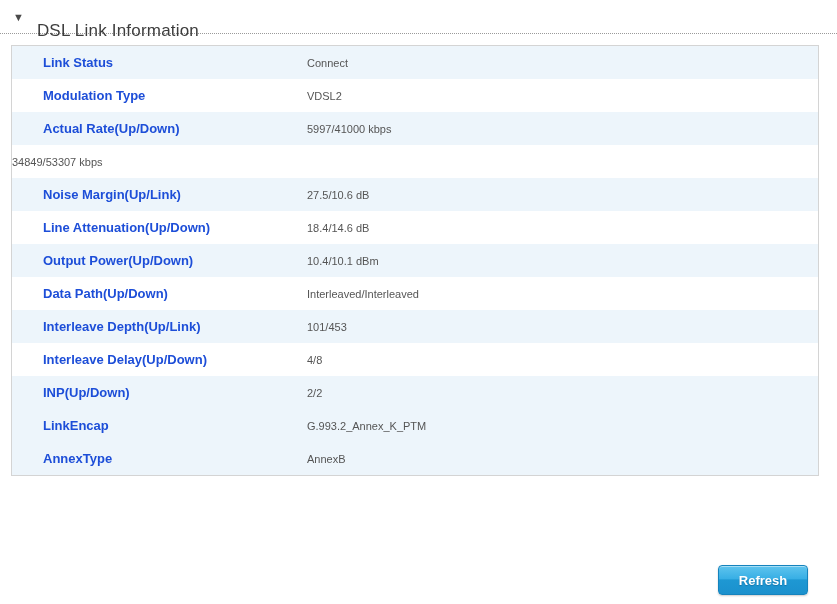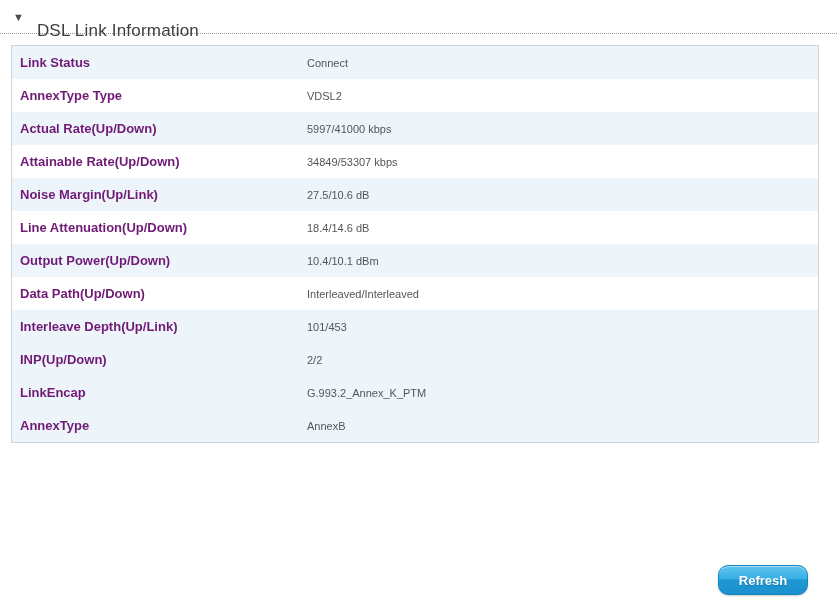--- a/index.html
+++ b/index.html
@@ -48,38 +48,38 @@
     height: 33px;
     display: flex;
     align-items: center;
     background: #ffffff;
   }
   .info-row.alt {
     background: #edf5fb;
   }
   .info-label {
     width: 295px;
-    padding-left: 8px;
+    padding-left: 31px;
     font-size: 13px;
     font-weight: bold;
-    color: #701a75;
+    color: #1d4ed8;
     flex-shrink: 0;
   }
   .info-value {
     font-size: 11px;
     color: #555555;
   }
   .refresh-button {
     position: absolute;
     right: 29px;
     top: 565px;
     width: 90px;
     height: 30px;
     border: 1px solid #1583bd;
-    border-radius: 10px;
+    border-radius: 4px;
     background: linear-gradient(to bottom, #5ec4ee 0%, #38afe5 45%, #1e98d3 50%, #1b91cd 100%);
     box-shadow: inset 0 1px 0 rgba(255,255,255,0.45), 0 1px 2px rgba(0,0,0,0.2);
     color: #ffffff;
     font-family: "Liberation Sans", sans-serif;
     font-size: 13px;
     font-weight: bold;
     text-shadow: 0 1px 1px rgba(0,60,100,0.35);
     cursor: pointer;
   }
 </style>
@@ -93,31 +93,30 @@
 
 <hr class="dotted-divider">
 
 <div class="info-table">
   <div class="info-row alt">
     <span class="info-label">Link Status</span>
     <span class="info-value">Connect</span>
   </div>
 
   <div class="info-row">
-    <span class="info-label">AnnexType Type</span>
+    <span class="info-label">Modulation Type</span>
     <span class="info-value">VDSL2</span>
   </div>
 
   <div class="info-row alt">
     <span class="info-label">Actual Rate(Up/Down)</span>
     <span class="info-value">5997/41000 kbps</span>
   </div>
 
   <div class="info-row">
-    <span class="info-label">Attainable Rate(Up/Down)</span>
     <span class="info-value">34849/53307 kbps</span>
   </div>
 
   <div class="info-row alt">
     <span class="info-label">Noise Margin(Up/Link)</span>
     <span class="info-value">27.5/10.6 dB</span>
   </div>
 
   <div class="info-row">
     <span class="info-label">Line Attenuation(Up/Down)</span>
@@ -132,20 +131,24 @@
   <div class="info-row">
     <span class="info-label">Data Path(Up/Down)</span>
     <span class="info-value">Interleaved/Interleaved</span>
   </div>
 
   <div class="info-row alt">
     <span class="info-label">Interleave Depth(Up/Link)</span>
     <span class="info-value">101/453</span>
   </div>
 
+  <div class="info-row">
+    <span class="info-label">Interleave Delay(Up/Down)</span>
+    <span class="info-value">4/8</span>
+  </div>
 
   <div class="info-row alt">
     <span class="info-label">INP(Up/Down)</span>
     <span class="info-value">2/2</span>
   </div>
 
 
   <div class="info-row alt">
     <span class="info-label">LinkEncap</span>
     <span class="info-value">G.993.2_Annex_K_PTM</span>

